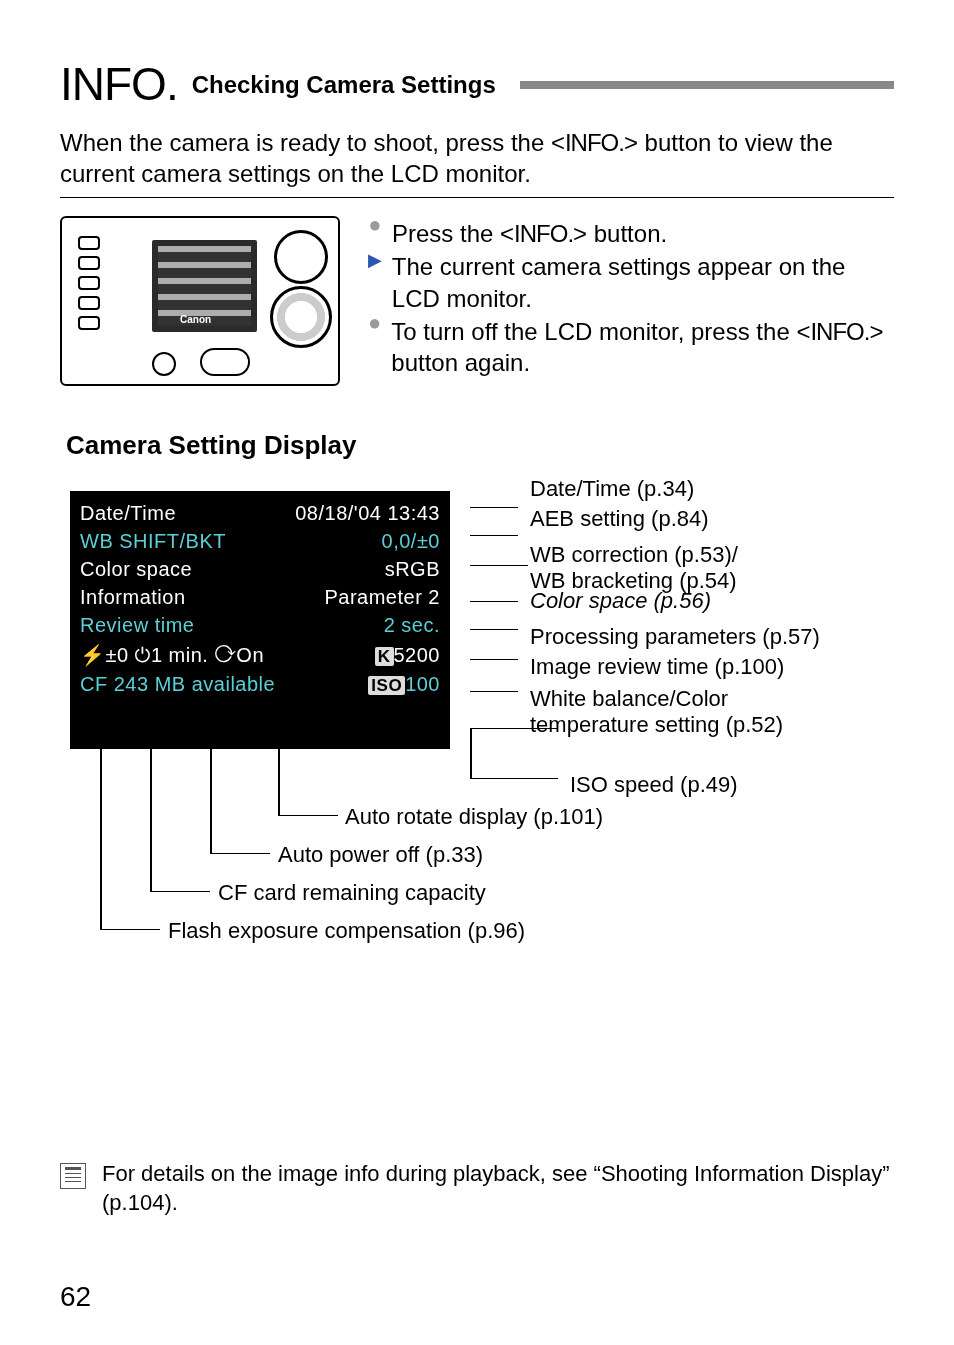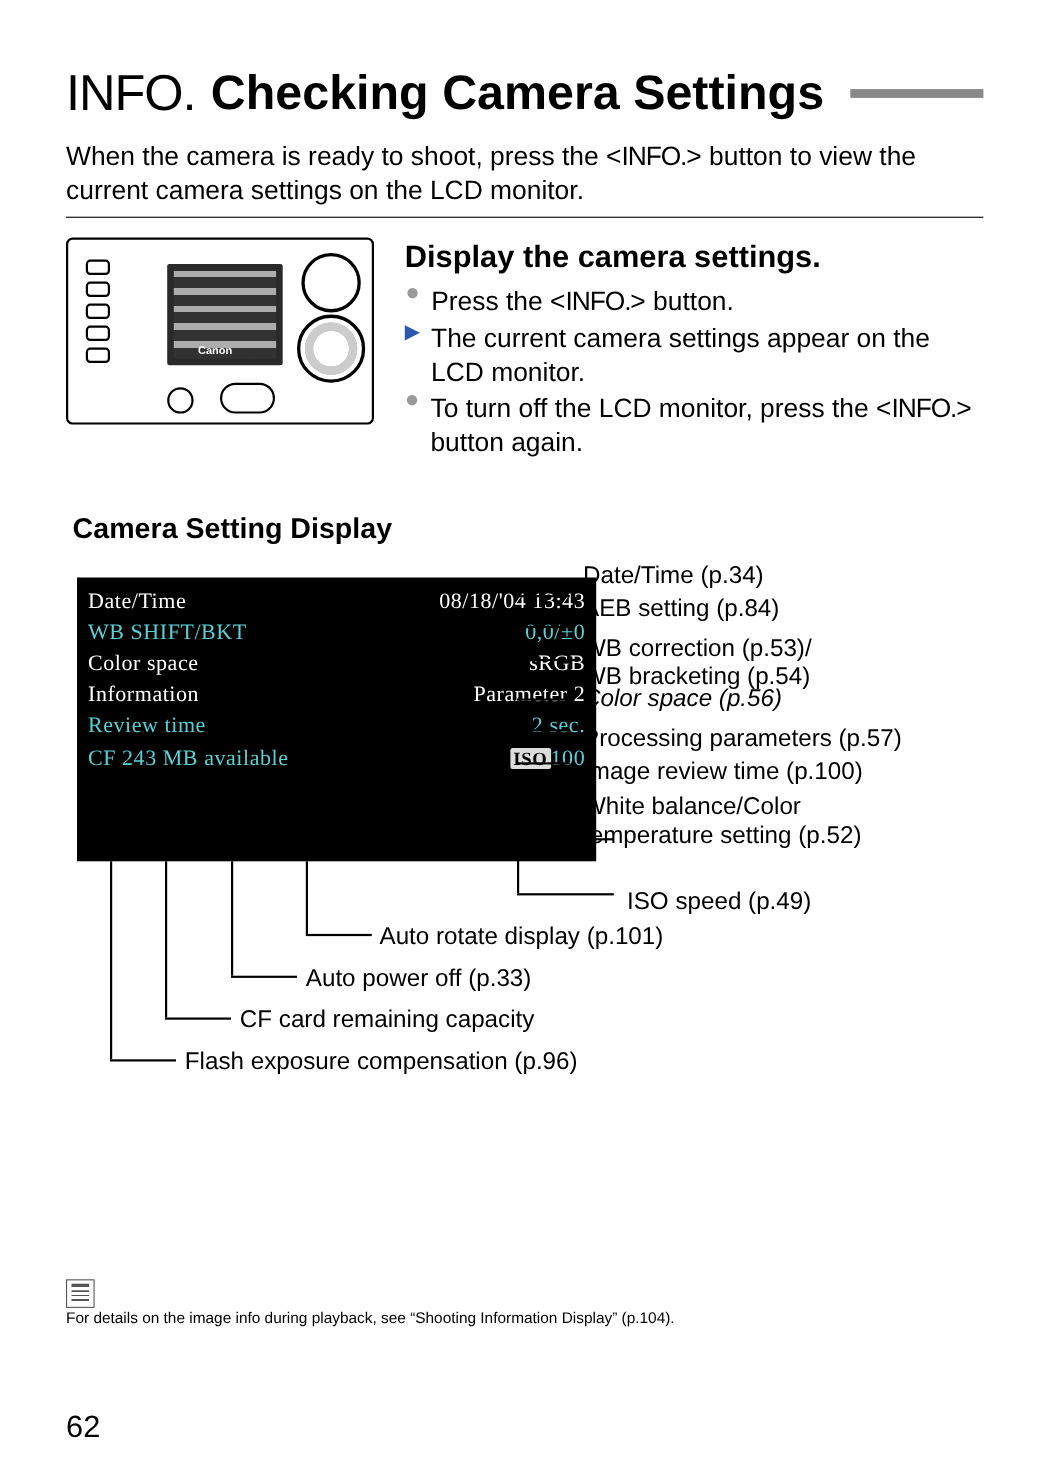--- a/index.html
+++ b/index.html
@@ -9,21 +9,21 @@
     line-height: 1.3;
     color: #000;
     background: #fff;
     width: 954px;
     height: 1345px;
     padding: 55px 60px 30px 60px;
     position: relative;
   }
   .h1-row { display: flex; align-items: center; gap: 14px; margin-bottom: 12px; }
   .h1-info { font-family: "Arial Narrow", Arial, sans-serif; font-weight: 400; font-size: 46px; letter-spacing: -1px; }
-  .h1-text { font-weight: 700; font-size: 44px; }
+  .h1-text { font-weight: 700; font-size: 24px; }
   .h1-line { flex: 1; height: 8px; background: #888; margin-left: 10px; }
   .intro { margin-bottom: 8px; }
   .inline-info { font-family: "Arial Narrow", Arial, sans-serif; letter-spacing: -1px; }
   hr.sep { border: none; border-top: 1.5px solid #000; margin: 6px 0 18px 0; }
   .row1 { display: flex; gap: 28px; }
   .camline { width: 280px; height: 170px; border: 2px solid #000; border-radius: 6px; position: relative; background: #fff; flex: 0 0 auto; }
   .camline .lcd { position: absolute; left: 90px; top: 22px; width: 105px; height: 92px; background: #2a2a2a; border-radius: 2px; }
   .camline .lcd::before { content: ""; position: absolute; left: 6px; top: 6px; right: 6px; bottom: 6px; background: repeating-linear-gradient(#bbb 0, #bbb 6px, #333 6px, #333 16px); opacity: .9; }
   .camline .dial { position: absolute; right: 10px; top: 12px; width: 54px; height: 54px; border: 3px solid #000; border-radius: 50%; }
   .camline .dial2 { position: absolute; right: 6px; top: 68px; width: 62px; height: 62px; border: 3px solid #000; border-radius: 50%; background: radial-gradient(circle,#fff 40%,#ccc 41%,#ccc 60%,#fff 61%); }
@@ -35,35 +35,35 @@
   .rcol { flex: 1; }
   .h2 { font-size: 28px; font-weight: 700; margin-bottom: 6px; }
   ul.bul { list-style: none; }
   ul.bul li { display: flex; gap: 10px; margin: 2px 0; }
   ul.bul li .bullet { width: 14px; text-align: center; }
   .grey { color: #9a9a9a; font-size: 22px; line-height: 14px; }
   .blue-tri { color: #2a57b0; font-size: 18px; line-height: 18px; }
   .sect-h { font-size: 26px; font-weight: 700; margin: 43px 0 10px 6px; }
   .diagram { position: relative; height: 480px; }
   .screen {
-    position: absolute; left: 10px; top: 18px; width: 472px; height: 258px;
-    background: #000; color: #fff; font-family: Liberation Serif, serif;
+    position: absolute; left: 10px; top: 18px; width: 380px; height: 258px;
+    background: #000; color: #fff; font-family: Liberation Sans, sans-serif;
     font-size: 20px; padding: 8px 10px; letter-spacing: 0.5px;
   }
   .screen .row { display: flex; justify-content: space-between; padding: 1px 0; white-space: pre; }
   .screen .row .v { text-align: right; width: 180px; }
   .screen .cyan { color: #5ad0d6; }
   .screen .botrow { display:flex; justify-content:space-between; padding-top:3px;}
   .screen .tag { background:#ddd; color:#000; font-weight:700; padding:0 3px; border-radius:2px; font-size:17px; }
   .labels-right { position: absolute; left: 470px; top: 2px; font-size: 22px; }
   .labels-right div { position: absolute; white-space: nowrap; }
   .line { position: absolute; background: #000; }
   .labels-bottom { position: absolute; left: 60px; font-size: 22px; }
   .labels-bottom div { position: absolute; white-space: nowrap; }
-  .note { position: absolute; left: 60px; right: 60px; top: 1160px; font-size: 14px; display:flex; gap:0;flex-direction:column; }
+  .note { position: absolute; left: 60px; right: 60px; top: 1160px; font-size: 22px; display:flex; gap:16px; }
   .note .ico { width:26px; height:26px; border:1.5px solid #555; position:relative; flex:0 0 auto; margin-top:3px;}
   .note .ico::before{content:""; position:absolute; left:4px; top:3px; right:4px; height:3px; background:#555;}
   .note .ico::after{content:""; position:absolute; left:4px; top:9px; right:4px; bottom:4px; background:repeating-linear-gradient(#555 0,#555 1.5px,transparent 1.5px,transparent 4px);}
   .pagenum { position: absolute; left: 60px; bottom: 30px; font-size: 28px; }
 </style>
 </head>
 <body>
 
 <div class="h1-row">
   <span class="h1-info">INFO.</span>
@@ -87,21 +87,20 @@
         <span></span>
       </div>
     <div class="lcd"></div>
     <div class="dial"></div>
     <div class="dial2"></div>
     <span class="logo">Canon</span>
     <div class="xtra"></div>
     <div class="sw"></div>
   </div>
   <div class="rcol">
-    <div class="h2">Display the camera settings.</div>
     <ul class="bul">
       <li>
         <span class="bullet grey">●</span>
         <span><span>Press the &lt;</span><span class="inline-info">INFO.</span><span>&gt; button.</span></span>
       </li>
       <li>
         <span class="bullet blue-tri">▶</span>
         <span>The current camera settings appear on the LCD monitor.</span>
       </li>
       <li>
@@ -115,20 +114,24 @@
 <div class="sect-h">Camera Setting Display</div>
 
 <div class="diagram">
 
   <div class="screen">
     <div class="row"><span>Date/Time</span><span class="v">08/18/'04 13:43</span></div>
     <div class="row cyan"><span>WB SHIFT/BKT</span><span class="v">0,0/±0</span></div>
     <div class="row"><span>Color space</span><span class="v">sRGB</span></div>
     <div class="row"><span>Information</span><span class="v">Parameter 2</span></div>
     <div class="row cyan"><span>Review time</span><span class="v">2 sec.</span></div>
+    <div class="botrow">
+      <span>⚡±0 ⏻1 min. ⟳On</span>
+      <span><span class="tag">K</span><span>5200</span></span>
+    </div>
     <div class="botrow cyan">
       <span>CF 243 MB available</span>
       <span><span class="tag">ISO</span><span>100</span></span>
     </div>
   </div>
 
   <div class="line" style="left:410px; top:34px;  width:48px; height:1.5px;"></div>
   <div class="line" style="left:410px; top:62px;  width:48px; height:1.5px;"></div>
   <div class="line" style="left:410px; top:92px;  width:58px; height:1.5px;"></div>
   <div class="line" style="left:410px; top:128px; width:48px; height:1.5px;"></div>

